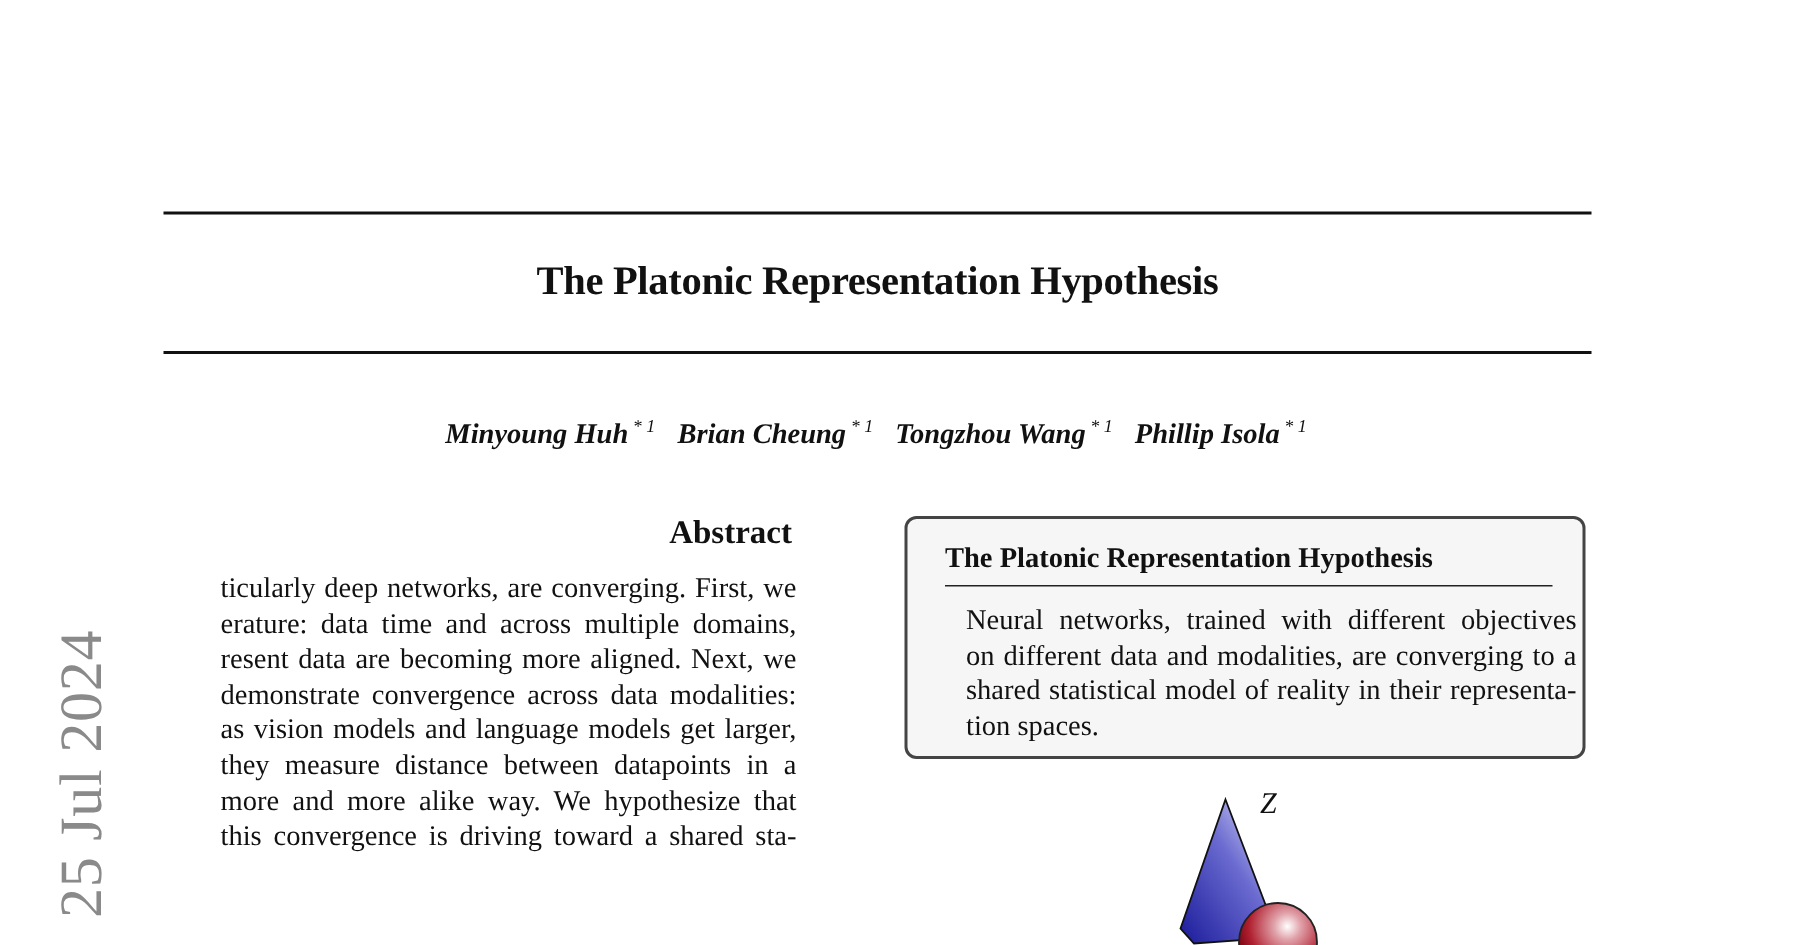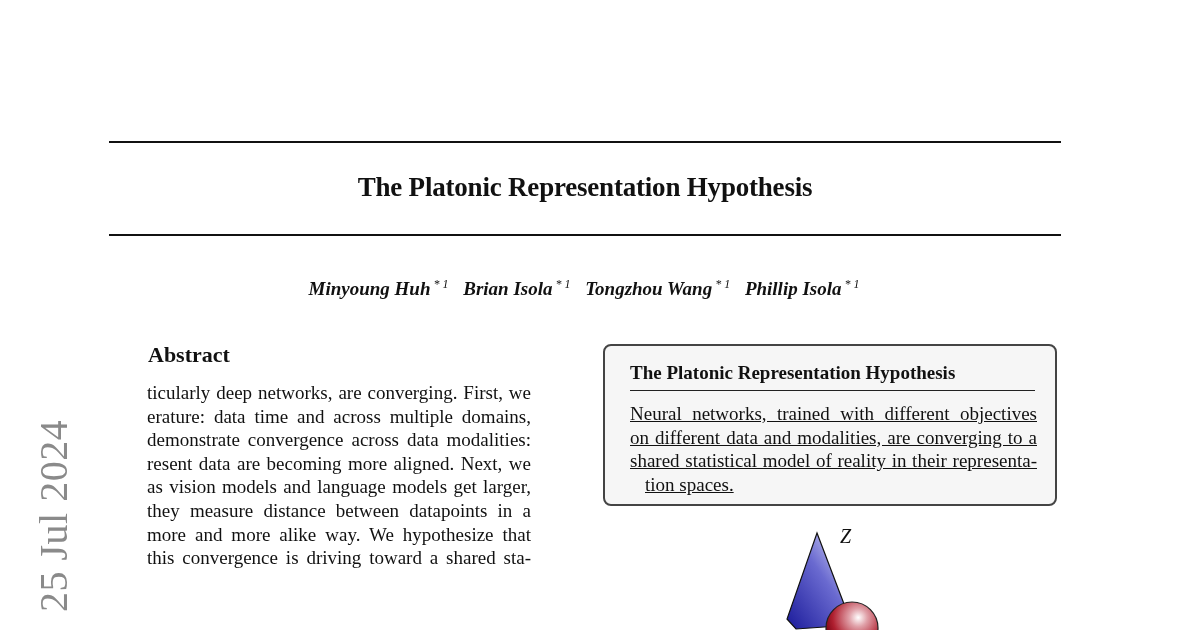--- a/index.html
+++ b/index.html
@@ -3,54 +3,54 @@
 <meta charset="utf-8">
 <style>
   html, body { margin: 0; padding: 0; background: #ffffff; }
   body { width: 1200px; height: 630px; overflow: hidden; position: relative; font-family: "Liberation Serif", serif; color: #111; }
   .rule { position: absolute; left: 109px; width: 952px; height: 2px; background: #111; }
   .title { position: absolute; top: 172px; left: 0; width: 1170px; text-align: center; font-size: 27px; font-weight: bold; letter-spacing: -0.2px; }
   .authors { position: absolute; top: 277px; left: 0; width: 1168px; text-align: center; font-size: 19px; font-weight: bold; }
   .author { margin: 0 5px; font-style: italic; }
   .author sup { font-weight: normal; font-size: 12px; vertical-align: 7px; margin-left: 3px; }
   .arxiv { position: absolute; left: 30px; top: 612px; transform-origin: 0 0; transform: rotate(-90deg); font-size: 40px; color: #8a8a8a; white-space: nowrap; letter-spacing: 0.5px; }
-  .abs-head { position: absolute; top: 342px; left: 148px; width: 380px; text-align: left; font-size: 22px; font-weight: bold; }
+  .abs-head { position: absolute; top: 342px; left: 148px; width: 380px; text-align: right; font-size: 22px; font-weight: bold; }
   .abs-body { position: absolute; top: 381px; left: 147px; width: 384px; font-size: 19px; line-height: 23.6px; text-align: justify; }
   .abs-body .ln { display: block; text-align-last: justify; white-space: nowrap; }
   .box { position: absolute; top: 344px; left: 603px; width: 454px; height: 162px; border: 2.5px solid #444; border-radius: 8px; background: #f6f6f6; box-sizing: border-box; }
   .box-title { position: absolute; top: 16px; left: 25px; font-size: 19px; font-weight: bold; }
   .box-rule { position: absolute; top: 44px; left: 25px; width: 405px; height: 1px; background: #222; }
-  .box-text { position: absolute; top: 56px; left: 25px; width: 407px; font-size: 19px; line-height: 23.5px; text-decoration: underline; }
+  .box-text { position: absolute; top: 56px; left: 39px; width: 407px; font-size: 19px; line-height: 23.5px; }
   .box-text .ln { display: block; white-space: nowrap; text-align-last: justify; }
-  .box-text .ln.last { text-align-last: left; margin-left: 15px; }
+  .box-text .ln.last { text-align-last: left; }
   .fig { position: absolute; left: 770px; top: 525px; width: 160px; height: 105px; }
   .zlabel { position: absolute; left: 840px; top: 525px; font-style: italic; font-size: 20px; }
 </style>
 </head>
 <body>
 
 <div class="rule" style="top:141px;"></div>
 <div class="title">The Platonic Representation Hypothesis</div>
 <div class="rule" style="top:234px;"></div>
 
 <div class="authors">
   <span class="author"><span>Minyoung Huh</span><sup>* 1</sup></span>
-  <span class="author"><span>Brian Isola</span><sup>* 1</sup></span>
+  <span class="author"><span>Brian Cheung</span><sup>* 1</sup></span>
   <span class="author"><span>Tongzhou Wang</span><sup>* 1</sup></span>
   <span class="author"><span>Phillip Isola</span><sup>* 1</sup></span>
 </div>
 
 <div class="arxiv">25 Jul 2024</div>
 
 <div class="abs-head">Abstract</div>
 <div class="abs-body">
   <span class="ln">ticularly deep networks, are converging. First, we</span>
   <span class="ln">erature: data time and across multiple domains,</span>
+  <span class="ln">resent data are becoming more aligned. Next, we</span>
   <span class="ln">demonstrate convergence across data modalities:</span>
-  <span class="ln">resent data are becoming more aligned. Next, we</span>
   <span class="ln">as vision models and language models get larger,</span>
   <span class="ln">they measure distance between datapoints in a</span>
   <span class="ln">more and more alike way.  We hypothesize that</span>
   <span class="ln">this convergence is driving toward a shared sta-</span>
 </div>
 
 <div class="box">
   <div class="box-title">The Platonic Representation Hypothesis</div>
   <div class="box-rule"></div>
   <div class="box-text">

